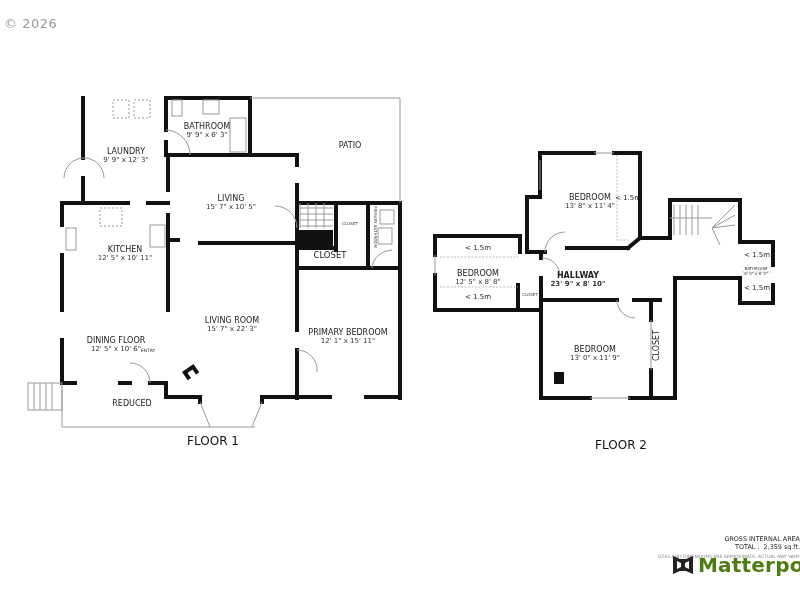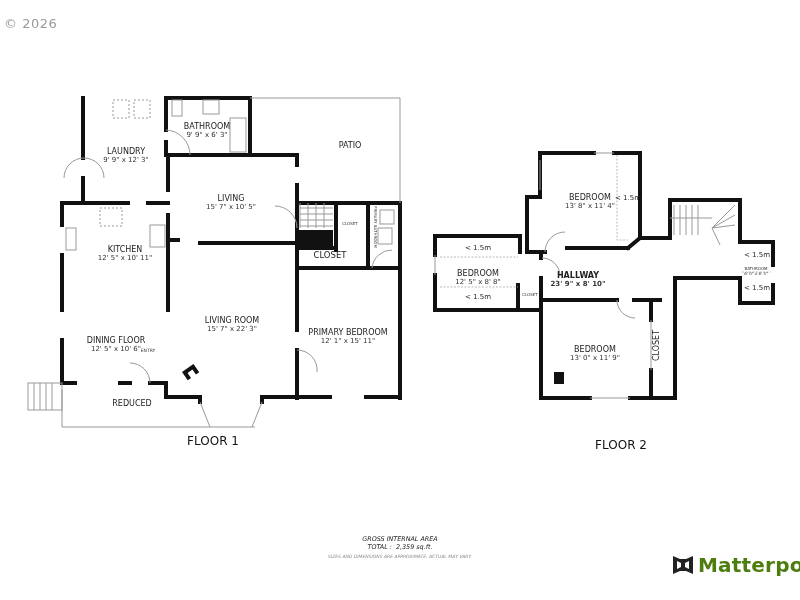--- a/index.html
+++ b/index.html
@@ -8,21 +8,21 @@
   svg.plan { position:absolute; left:0; top:0; width:800px; height:600px; }
   .lbl { position:absolute; text-align:center; white-space:nowrap; transform:translateX(-50%); line-height:1.15; }
   .rname { font-size:8px; color:#222; }
   .rdim { font-size:7px; color:#333; }
   .tiny { font-size:4px; color:#333; }
   .tiny2 { font-size:4.5px; color:#333; }
   .hr { font-size:7px; color:#222; }
   .floorlbl { position:absolute; font-size:12px; color:#111; transform:translateX(-50%); }
   .closet-v { position:absolute; font-size:8px; transform:rotate(-90deg); transform-origin:center; color:#222; }
   .pb-v { position:absolute; font-size:4px; transform:rotate(90deg); transform-origin:left top; color:#333; white-space:nowrap; }
-  .summary { position:absolute; left:0; width:800px; top:535px; text-align:center; font-size:6.4px; line-height:8.3px; color:#222;font-style:italic; }
+  .summary { position:absolute; left:0; width:800px; top:535px; text-align:right; font-size:6.4px; line-height:8.3px; color:#222; }
   .summary .small { font-size:4.5px; color:#888; margin-top:1px; }
   .logo { position:absolute; left:673px; top:553px; display:flex; align-items:center; gap:5px; }
   .logo .word { font-size:20px; font-weight:bold; color:#4d7c0f; letter-spacing:0.2px; }
 </style>
 </head>
 <body>
 
 <div class="copyright">© 2026</div>
 
 <svg class="plan" viewBox="0 0 800 600" xmlns="http://www.w3.org/2000/svg">

